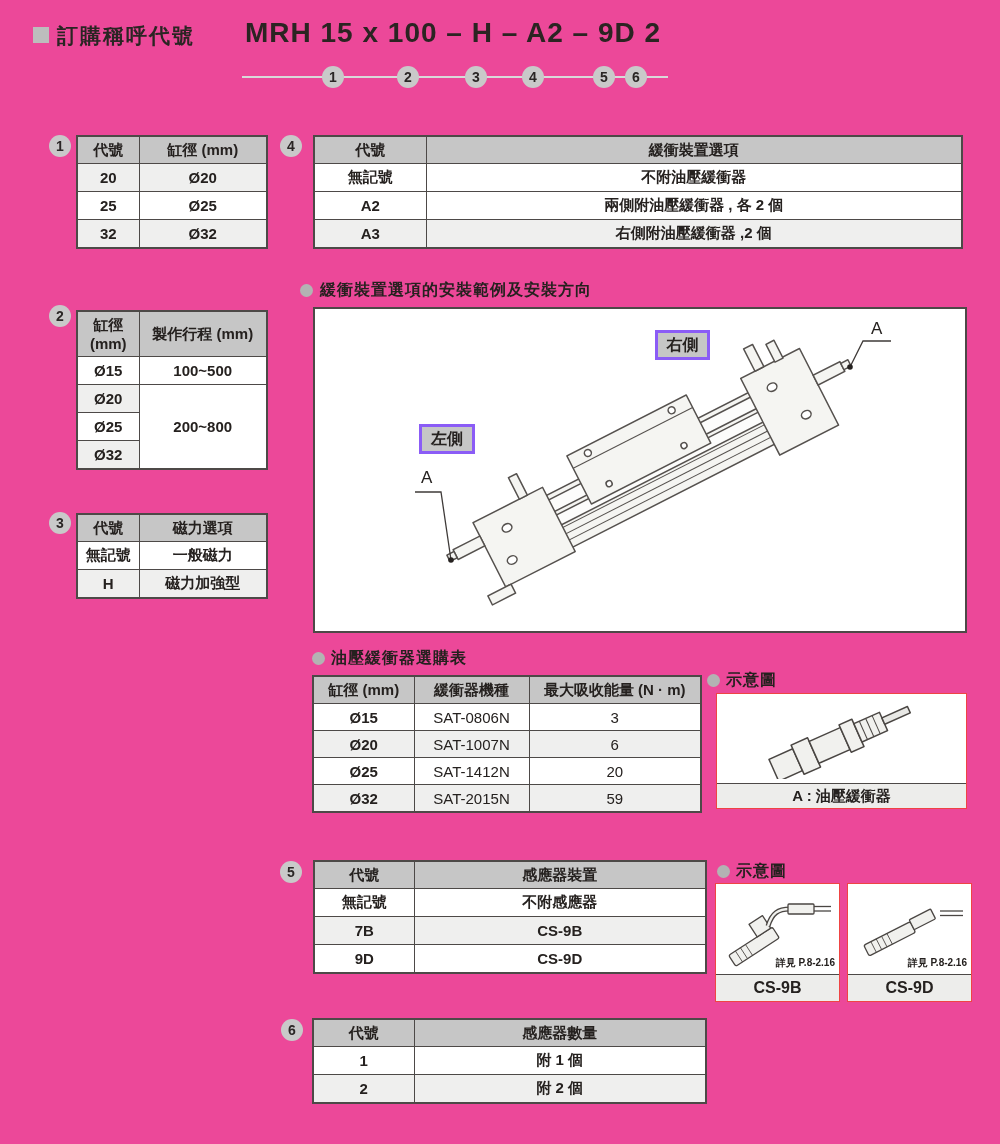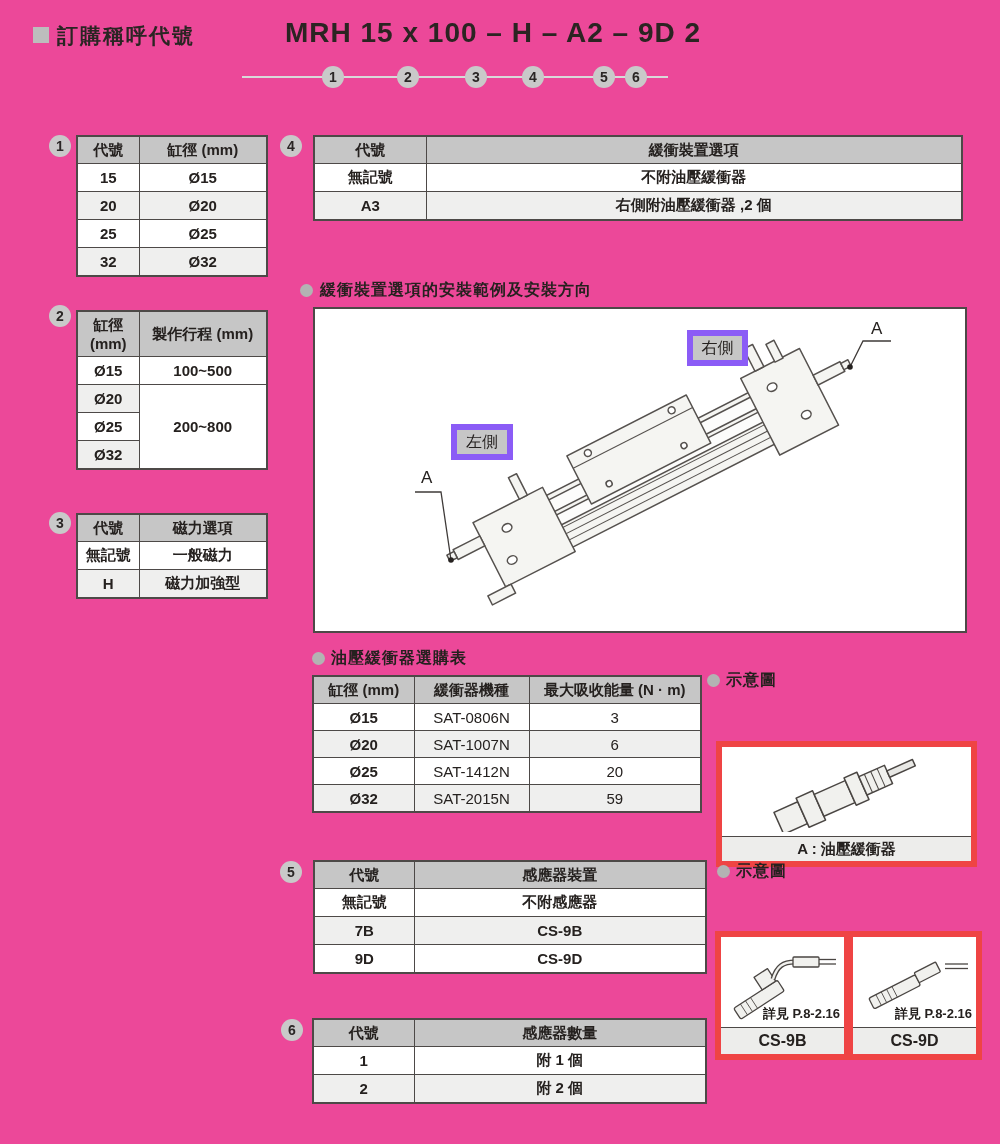--- a/index.html
+++ b/index.html
@@ -22,37 +22,37 @@
   .tbl tr.alt td{background:#efefee;}
   #tbl-stroke th{height:42px;}
   #tbl-stroke td.altc{background:#efefee;}
   #tbl-absorber td{height:24px;}
   #tbl-absorber td:nth-child(2),#tbl-absorber td:nth-child(3){font-weight:400;margin-top:10px;}
   
   .bullet{width:13px;height:13px;border-radius:50%;background:#b3b3b3;}
   .shead{font-size:16px;font-weight:700;color:#25211f;letter-spacing:1px;white-space:nowrap;}
   
   .diagbox{border:2px solid #4d4947;background:#fff;}
-  .sidebox{background:#c6c6c6;border:6px solid #8b5cf6;font-size:16px;font-weight:400;
-    text-align:center;line-height:24px;color:#25211f;margin-left:32px;}
+  .sidebox{background:#c6c6c6;border:3px solid #8b5cf6;font-size:16px;font-weight:700;
+    text-align:center;line-height:24px;color:#25211f;}
   .aletter{font-size:17px;color:#25211f;font-family:"Liberation Sans",sans-serif;}
   
-  .figbox{border:6px solid #ef4444;background:#fff;margin-top:48px;}
+  .figbox{border:1px solid #ef4444;background:#fff;}
   .figcap{position:absolute;left:0;right:0;bottom:0;background:#ededeb;border-top:1px solid #4d4947;
     text-align:center;font-size:15px;font-weight:600;color:#25211f;}
-  .fignote{position:absolute;font-size:13px;font-weight:700;color:#25211f;white-space:nowrap;}
+  .fignote{position:absolute;font-size:10px;font-weight:700;color:#25211f;white-space:nowrap;}
 </style>
 </head>
 <body>
 
 <div id="canvas">
 
   <div class="abs sq" style="left:33px;top:27px;"></div>
   <div class="abs sec-title" style="left:57px;top:22px;">訂購稱呼代號</div>
-  <div class="abs order-code" style="left:245px;top:17px;margin-left:40px;">MRH 15 x 100 – H – A2 – 9D 2</div>
+  <div class="abs order-code" style="left:245px;top:17px;">MRH 15 x 100 – H – A2 – 9D 2</div>
   <div class="abs mline" style="left:242px;top:76px;width:426px;"></div>
   <div class="abs numcircle" style="left:322px;top:66px;">1</div>
   <div class="abs numcircle" style="left:397px;top:66px;">2</div>
   <div class="abs numcircle" style="left:465px;top:66px;">3</div>
   <div class="abs numcircle" style="left:522px;top:66px;">4</div>
   <div class="abs numcircle" style="left:593px;top:66px;">5</div>
   <div class="abs numcircle" style="left:625px;top:66px;">6</div>
 
   <div class="abs numcircle" style="left:49px;top:135px;">1</div>
   <div class="abs" style="left:76px;top:135px;width:192px;">
@@ -61,24 +61,20 @@
           <col style="width:62px">
           <col>
         </colgroup>
     <thead>
           <tr>
             <th>代號</th>
             <th>缸徑 (mm)</th>
           </tr>
         </thead>
         <tbody>
-          <tr>
-            <td>15</td>
-            <td>Ø15</td>
-          </tr>
           <tr class="alt">
             <td>20</td>
             <td>Ø20</td>
           </tr>
           <tr>
             <td>25</td>
             <td>Ø25</td>
           </tr>
           <tr class="alt">
             <td>32</td>
@@ -156,20 +152,24 @@
     <thead>
           <tr>
             <th>代號</th>
             <th>緩衝裝置選項</th>
           </tr>
         </thead>
         <tbody>
           <tr>
             <td>無記號</td>
             <td>不附油壓緩衝器</td>
+          </tr>
+          <tr>
+            <td>A2</td>
+            <td>兩側附油壓緩衝器 , 各 2 個</td>
           </tr>
           <tr class="alt">
             <td>A3</td>
             <td>右側附油壓緩衝器 ,2 個</td>
           </tr>
         </tbody>
       </table>
   </div>
 
   <div class="abs bullet" style="left:300px;top:284px;"></div>

